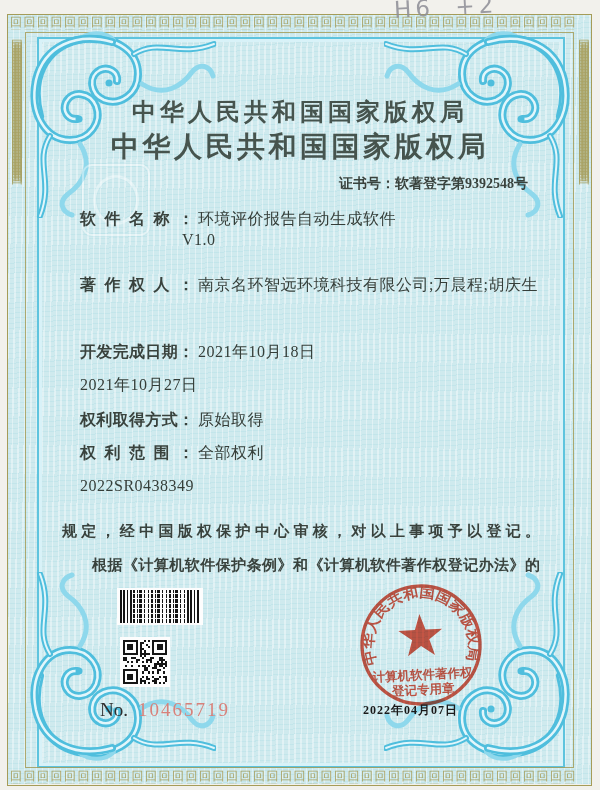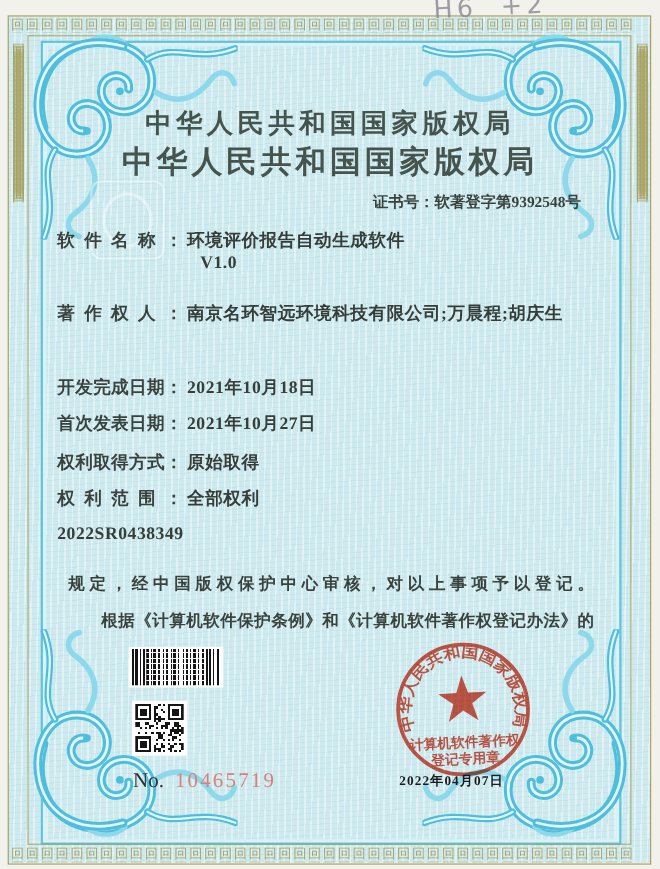--- a/index.html
+++ b/index.html
@@ -32,42 +32,42 @@
   .cfv{width:92px;height:190px}
   .flipx{transform:scaleX(-1)} .flipy{transform:scaleY(-1)} .flipxy{transform:scale(-1,-1)}
   
   .t1{position:absolute;top:96px;left:0;width:600px;text-align:center;font-weight:bold;
       font-size:24px;letter-spacing:4px;color:var(--title-text,#46544e);z-index:3;}
   .t2{position:absolute;top:128px;left:0;width:600px;text-align:center;font-weight:bold;
       font-size:28px;letter-spacing:3.5px;color:var(--title-text,#46544e);z-index:3;}
   .certno{position:absolute;top:175px;right:72px;font-size:14px;font-weight:bold;
           color:var(--body-text,#39423d);z-index:3;}
   .certno .cnv{}
-  .field{position:absolute;left:52px;display:flex;z-index:3;}
+  .field{position:absolute;left:80px;display:flex;z-index:3;}
   .flabel{display:inline-block;width:114px;margin-right:4px;text-align:justify;text-align-last:justify;
           font-weight:bold;font-size:16px;color:var(--body-text,#39423d);white-space:normal;}
-  .fvalue{font-weight:bold;font-size:16px;color:#353e39;white-space:nowrap;letter-spacing:.5px;}
+  .fvalue{font-weight:normal;font-size:16px;color:#353e39;white-space:nowrap;letter-spacing:.5px;}
   .r0{top:209px}.r1{top:275px}.r2{top:342px}.r3{top:375px}.r4{top:410px}.r5{top:443px}.r6{top:477px}
   .v2{position:absolute;left:182px;top:231px;z-index:3;}
   .statement{position:absolute;left:62px;top:514px;width:478px;z-index:3;
              font-weight:bold;font-size:15px;line-height:34px;color:var(--body-text,#39423d);}
   .sline{text-align:justify;text-align-last:justify;}
   .sline.indent{text-indent:2em;}
   
   .barcode{position:absolute;left:117px;top:588px;width:86px;height:37px;background:#fdfdfd;
            padding:2px 3px;box-sizing:border-box;display:flex;z-index:3;}
   .bc-l,.bc-r{width:13px;height:100%;
       background:repeating-linear-gradient(90deg,#141414 0 2px,#fdfdfd 2px 3px,#141414 3px 5px,#fdfdfd 5px 7px,#141414 7px 8px,#fdfdfd 8px 10px,#141414 10px 12px,#fdfdfd 12px 13px);}
   .bc-mid{flex:1;height:100%;
       background-image:
         repeating-linear-gradient(0deg, rgba(253,253,253,0) 0 4px, rgba(253,253,253,.95) 4px 5px, rgba(253,253,253,0) 5px 9px, rgba(253,253,253,.95) 9px 10px),
         repeating-linear-gradient(90deg,#141414 0 2px,#fdfdfd 2px 4px,#141414 4px 5px,#fdfdfd 5px 6px,#141414 6px 9px,#fdfdfd 9px 11px,#141414 11px 12px,#fdfdfd 12px 15px,#141414 15px 16px,#fdfdfd 16px 18px);}
   .qr{position:absolute;left:120px;top:637px;width:50px;height:50px;background:#fdfdfd;
       padding:3px;box-sizing:border-box;z-index:3;}
-  .serial{position:absolute;left:100px;top:699px;font-size:19px;color:#2e2e2e;z-index:3;margin-left:21px;}
+  .serial{position:absolute;left:100px;top:699px;font-size:19px;color:#2e2e2e;z-index:3;}
   .serial .num{color:var(--serial-red,#d8817a);margin-left:10px;letter-spacing:2px;}
   
   .seal{position:absolute;left:355px;top:579px;width:132px;height:132px;z-index:4;
         opacity:.92;mix-blend-mode:multiply;transform:rotate(-3deg);}
   .date{position:absolute;left:363px;top:702px;font-size:12px;font-weight:bold;color:#1a1a1a;
         letter-spacing:1px;z-index:5;}
   
   .hand{position:absolute;left:394px;top:-6px;z-index:6;font-family:"DejaVu Sans",sans-serif;
         font-size:23px;color:#8e8e96;letter-spacing:4px;word-spacing:10px;transform:rotate(-3deg);opacity:.85;}
   .emboss{position:absolute;left:82px;top:164px;width:64px;height:68px;z-index:2;opacity:.55;
@@ -160,21 +160,20 @@
 
   <div class="field r1">
     <span class="flabel">著作权人：</span>
     <span class="fvalue">南京名环智远环境科技有限公司;万晨程;胡庆生</span>
   </div>
   <div class="field r2">
     <span class="flabel">开发完成日期：</span>
     <span class="fvalue">2021年10月18日</span>
   </div>
   <div class="field r3">
-    <span class="flabel">首次发表日期：</span>
     <span class="fvalue">2021年10月27日</span>
   </div>
   <div class="field r4">
     <span class="flabel">权利取得方式：</span>
     <span class="fvalue">原始取得</span>
   </div>
   <div class="field r5">
     <span class="flabel">权利范围：</span>
     <span class="fvalue">全部权利</span>
   </div>

